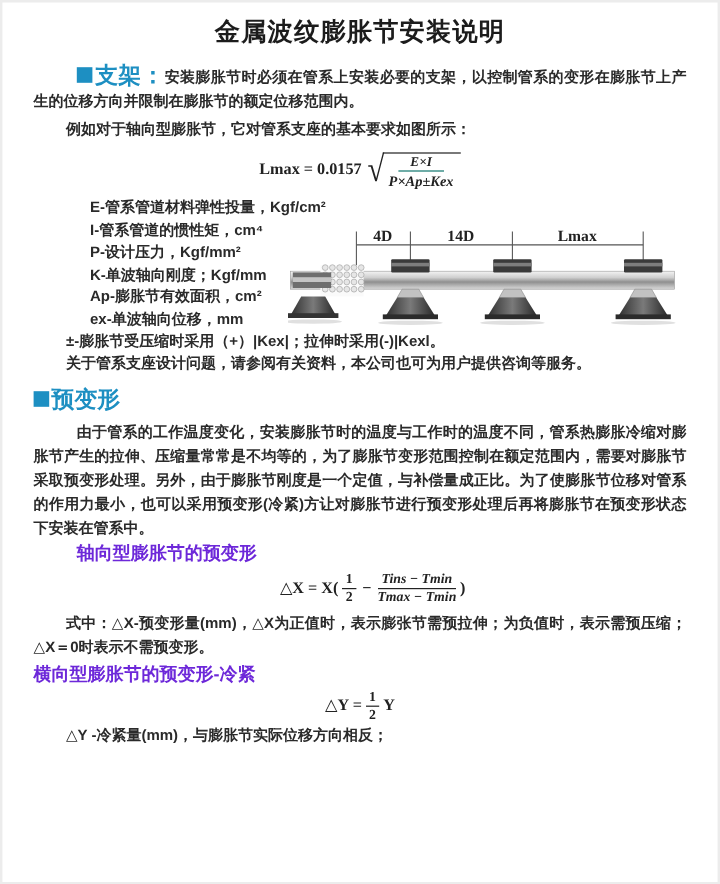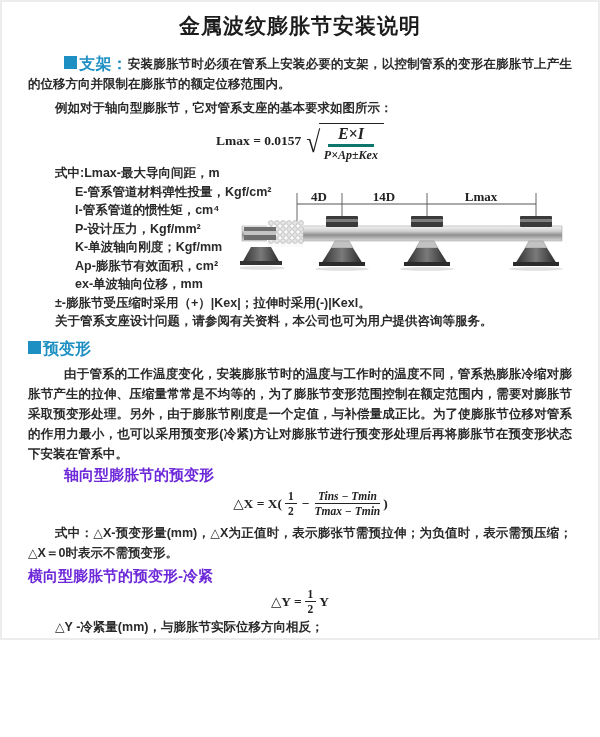--- a/index.html
+++ b/index.html
@@ -1,19 +1,19 @@
 <!DOCTYPE html>
 <html><head>
 <meta charset="utf-8">
 <style>
   * { box-sizing: border-box; margin: 0; padding: 0; }
   html, body { background: #fff; }
   .page {
     position: relative;
-    width: 600px; height: 640px;
+    width: 600px; height: 737px;
     margin: 0 auto;
     background: #fff;
     box-shadow: inset 0 0 0 2px #ececec;
     overflow: hidden;
     font-family: "Liberation Sans", "DejaVu Sans", sans-serif;
     color: #2a2a2a;
   }
   .title {
     margin-top: 12px;
     text-align: center;
@@ -26,21 +26,21 @@
     margin: 0 28px;
     font-size: 12.5px;
     font-weight: 600;
     line-height: 20px;
     text-align: justify;
   }
   .p-intro { margin-top: 14px; text-indent: 36px; }
   .p-example { margin-top: 4px; text-indent: 27px; }
   .sec-head {
     color: #1d8fc2;
-    font-size: 16px;
+    font-size: 19px;
     font-weight: bold;
     display: inline;
     vertical-align: -1px;
   }
   .sq {
     display: inline-block;
     width: 13px; height: 13px;
     background: #1d8fc2;
     margin-right: 2px;
     vertical-align: -1px;
@@ -76,22 +76,22 @@
   }
   .sqrt-frac {
     display: inline-flex;
     flex-direction: column;
     align-items: center;
     border-top: 1.6px solid #222;
     padding: 1px 6px 0 5px;
     transform: translateY(2px);
   }
   .sqrt-frac .num {
-    font-style: italic; font-size: 16px;
-    border-bottom: 3px solid #0f766e;
+    font-style: italic; font-size: 11px;
+    border-bottom: 1px solid #0f766e;
     padding: 0 10px 1px;
   }
   .sqrt-frac .den { font-style: italic; font-size: 12px; padding-top: 1px; }
   .frac {
     display: inline-flex;
     flex-direction: column;
     align-items: center;
     font-size: 11.5px;
     margin: 0 3px;
   }
@@ -136,21 +136,20 @@
     <span>Lmax = 0.0157</span>
     <span class="rad">√</span>
     <span class="sqrt-frac">
       <span class="num">E×I</span>
       <span class="den">P×Ap±Kex</span>
     </span>
   </div>
 
   <div class="defs-wrap">
     <div class="defs">
-      <div class="def-line">式中:Lmax-最大导向间距，m</div>
       <div class="def-line indent">E-管系管道材料弹性投量，Kgf/cm²</div>
       <div class="def-line indent">I-管系管道的惯性矩，cm⁴</div>
       <div class="def-line indent">P-设计压力，Kgf/mm²</div>
       <div class="def-line indent">K-单波轴向刚度；Kgf/mm</div>
       <div class="def-line indent">Ap-膨胀节有效面积，cm²</div>
       <div class="def-line indent">ex-单波轴向位移，mm</div>
       <div class="def-line">±-膨胀节受压缩时采用（+）|Kex|；拉伸时采用(-)|Kexl。</div>
       <div class="def-line">关于管系支座设计问题，请参阅有关资料，本公司也可为用户提供咨询等服务。</div>
     </div>
 

